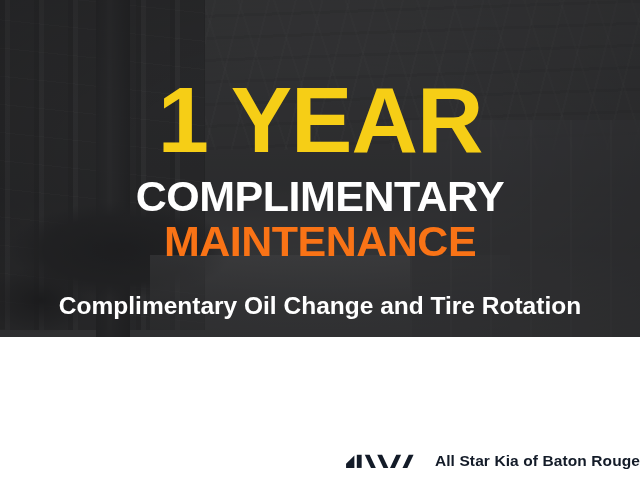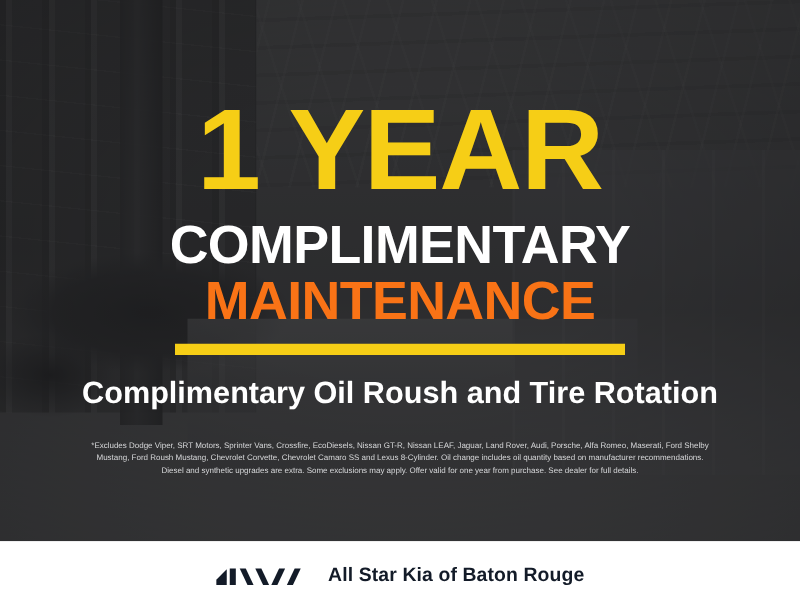--- a/index.html
+++ b/index.html
@@ -18,21 +18,21 @@
     overflow: hidden;
     background: #ffffff;
   }
 
   
   .hero {
     position: absolute;
     left: 0;
     top: 0;
     width: 640px;
-    height: 433px;
+    height: 337px;
     overflow: hidden;
     background: #3a3b3d;
   }
 
   
   .photo-base {
     position: absolute;
     inset: 0;
     background:
       linear-gradient(180deg, #4a4b4d 0%, #3e3f41 22%, #343537 55%, #4c4d4f 78%, #5a5b5d 100%);
@@ -166,21 +166,21 @@
   
   .footer {
     position: absolute;
     left: 0;
     top: 433px;
     width: 640px;
     height: 55px;
     background: #ffffff;
     display: flex;
     align-items: center;
-    justify-content: center;
+    justify-content: flex-end;
     gap: 20px;
   }
   .kia-logo {
     display: block;
     width: 70px;
     height: 18px;
   }
   .dealer-name {
     font-size: 15.5px;
     font-weight: bold;
@@ -205,21 +205,21 @@
     <div class="photo-vignette"></div>
     <div class="photo-tint"></div>
 
     <div class="hero-content">
       <div class="headline-year">1 YEAR</div>
       <div class="headline-sub1">COMPLIMENTARY</div>
       <div class="headline-sub2">MAINTENANCE</div>
 
       <div class="divider"></div>
 
-      <div class="offer-line first">Complimentary Oil Roush and Tire Rotation</div>
+      <div class="offer-line first">Complimentary Oil Change and Tire Rotation</div>
 
       <div class="legal">
         <div>*Excludes Dodge Viper, SRT Motors, Sprinter Vans, Crossfire, EcoDiesels, Nissan GT-R, Nissan LEAF, Jaguar, Land Rover, Audi, Porsche, Alfa Romeo, Maserati, Ford Shelby</div>
         <div>Mustang, Ford Roush Mustang, Chevrolet Corvette, Chevrolet Camaro SS and Lexus 8-Cylinder. Oil change includes oil quantity based on manufacturer recommendations.</div>
         <div>Diesel and synthetic upgrades are extra. Some exclusions may apply. Offer valid for one year from purchase. See dealer for full details.</div>
       </div>
     </div>
   </div>
 
   <div class="footer">

